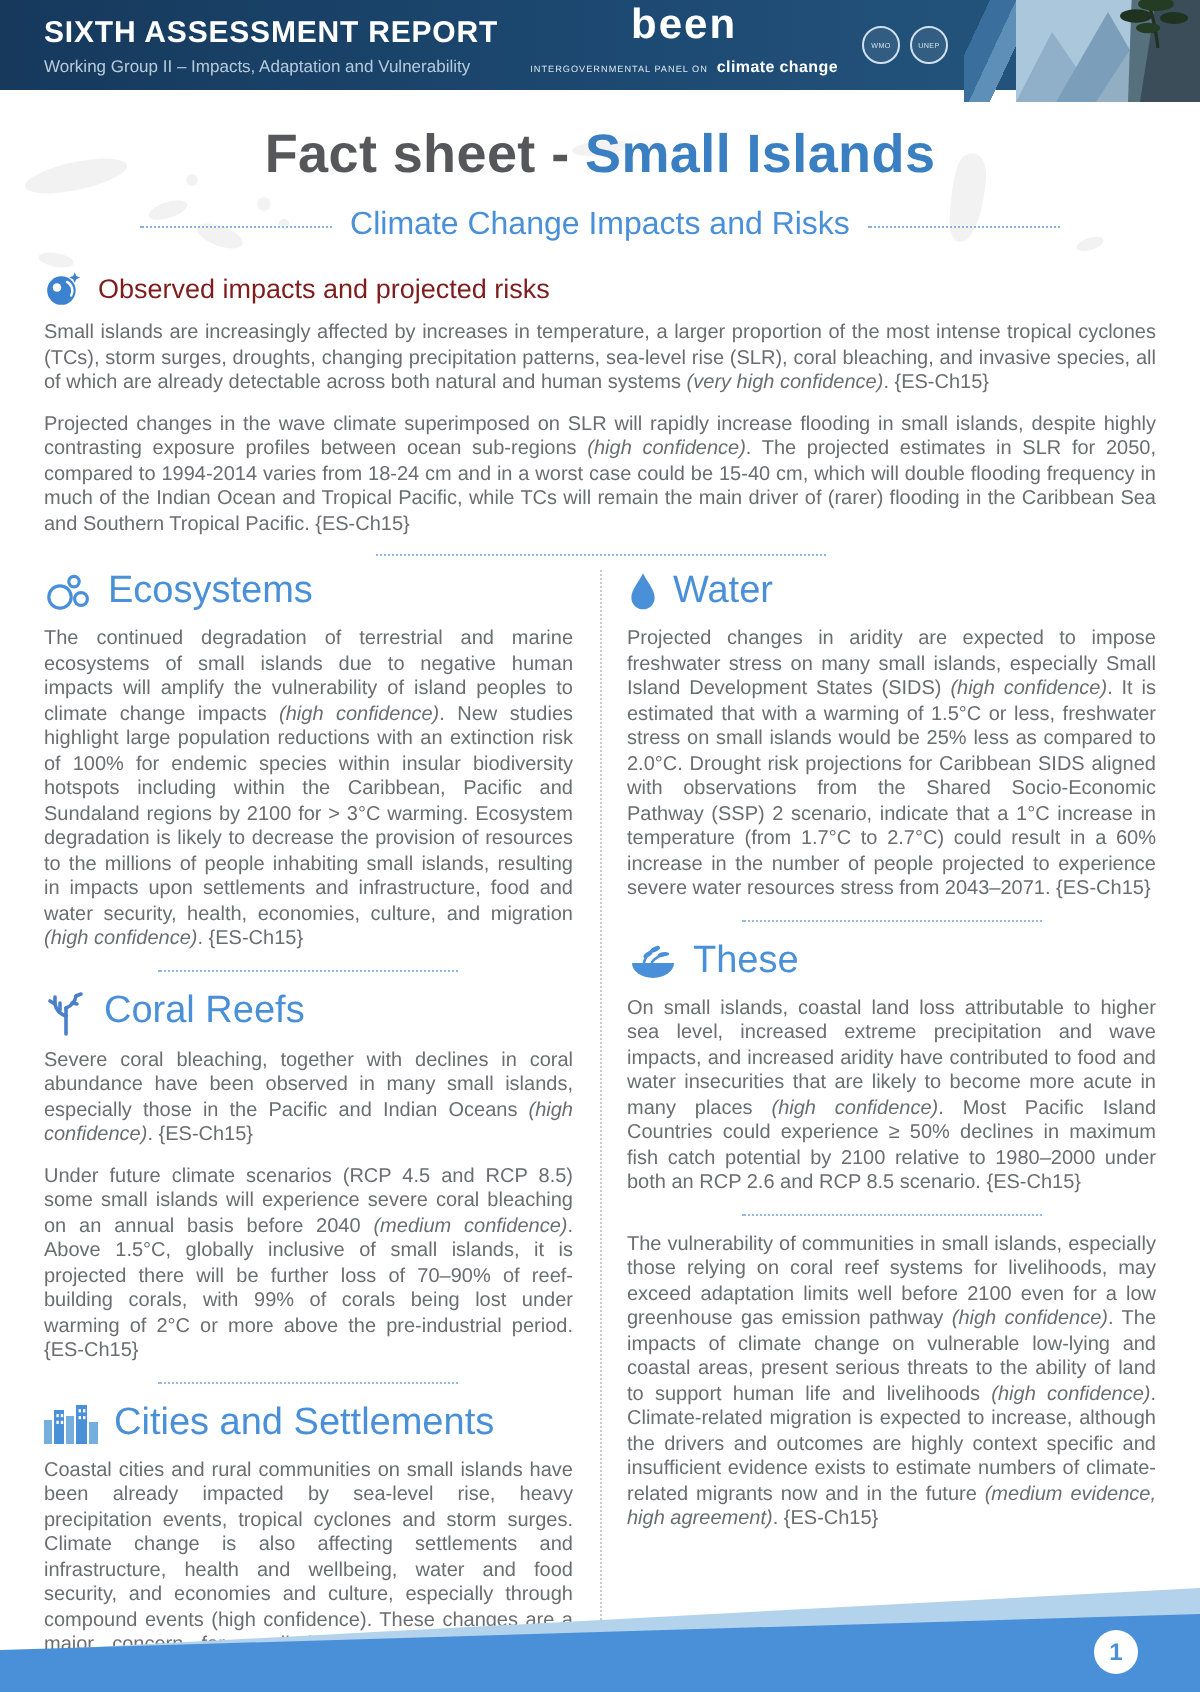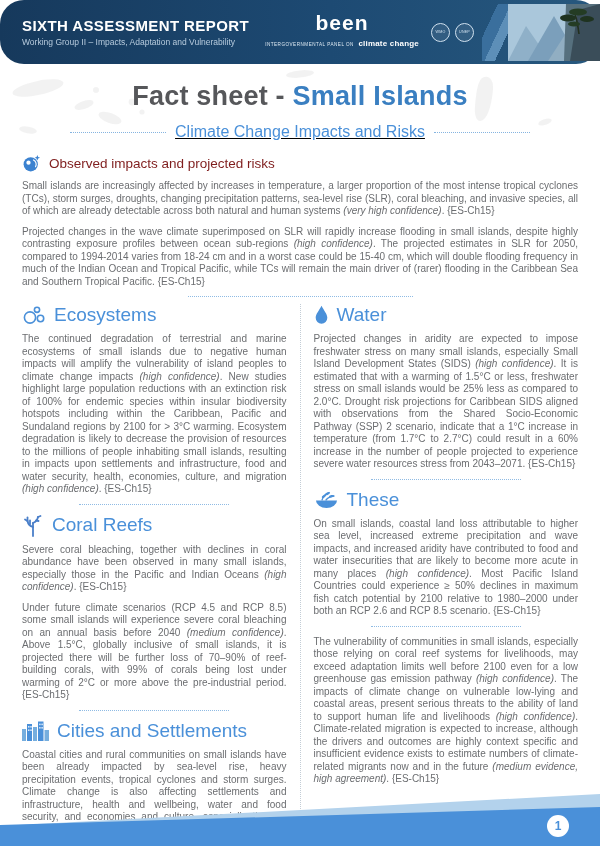--- a/index.html
+++ b/index.html
@@ -1,22 +1,22 @@
 <!DOCTYPE html>
 <html><head>
 <meta charset="utf-8">
 <style>
   html,body{margin:0;padding:0;}
   body{
     width:600px;height:846px;position:relative;overflow:hidden;background:#fff;
     font-family:"Liberation Sans",sans-serif;
   }
   
-  .header{height:64px;background:linear-gradient(90deg,#16395c 0%,#1d4a73 55%,#27587e 100%);
-    display:flex;align-items:center;position:relative;z-index:3;border-radius:24px;}
+  .header{height:45px;background:linear-gradient(90deg,#16395c 0%,#1d4a73 55%,#27587e 100%);
+    display:flex;align-items:center;position:relative;z-index:3;}
   .h-left{padding-left:22px;flex:0 0 auto;}
   .h-title{color:#ffffff;font-weight:bold;font-size:15px;letter-spacing:.4px;}
   .h-sub{color:#b7cbdd;font-size:8.5px;margin-top:3px;}
   .ipcc-block{margin-left:auto;text-align:center;color:#fff;padding-right:6px;white-space:nowrap;}
   .ipcc-text{font-size:21px;font-weight:bold;letter-spacing:1px;line-height:.85;}
   .ipcc-tag{margin-top:1px;}
   .ipcc-tag-small{font-size:4.6px;letter-spacing:.5px;color:#dde9f2;}
   .ipcc-tag-big{font-size:8px;font-weight:bold;color:#fff;letter-spacing:.2px;}
   .org-logos{display:flex;gap:5px;align-items:center;padding:0 8px 0 6px;}
   .org-badge{width:17px;height:17px;border-radius:50%;border:1px solid #cfe0ee;color:#cfe0ee;
@@ -24,21 +24,21 @@
     background:rgba(255,255,255,.08);letter-spacing:.2px;}
   .h-stripe{width:26px;height:57px;background:linear-gradient(115deg,transparent 30%,#3a6f9d 30%,#3a6f9d 55%,#5d8fb8 55%,#5d8fb8 75%,transparent 75%);}
   .h-photo{flex:0 0 auto;height:57px;width:92px;}
   
   .map-bg{position:absolute;top:60px;left:0;width:600px;height:130px;z-index:0;opacity:.65;}
   
   .title-row{position:relative;z-index:1;text-align:center;margin-top:17px;
     font-size:27px;font-weight:bold;color:#56575a;letter-spacing:.2px;}
   .title-highlight{color:#3a7fc1;}
   .subtitle-row{position:relative;z-index:1;display:flex;align-items:center;justify-content:center;
-    gap:9px;margin-top:11px;text-decoration:underline;}
+    gap:9px;margin-top:11px;}
   .subtitle-text{color:#4a90d9;font-size:16px;}
   .dash-line{width:96px;height:0;border-top:1.5px dotted #85b4e0;}
   
   .intro{margin:13px 22px 0;position:relative;z-index:1;}
   .sec-head{display:flex;align-items:center;gap:8px;margin-bottom:7px;}
   .sec-head .icon{flex:0 0 auto;display:flex;align-items:center;}
   .intro-heading{color:#7f1d1d;font-size:13.5px;}
   .col-heading{color:#4a90d9;font-size:19px;}
   p.body{ text-align:justify;color:#6b6d70;font-size:10px;line-height:1.25;margin:0 0 8px;}
   p.body i{color:#6b6d70;}

